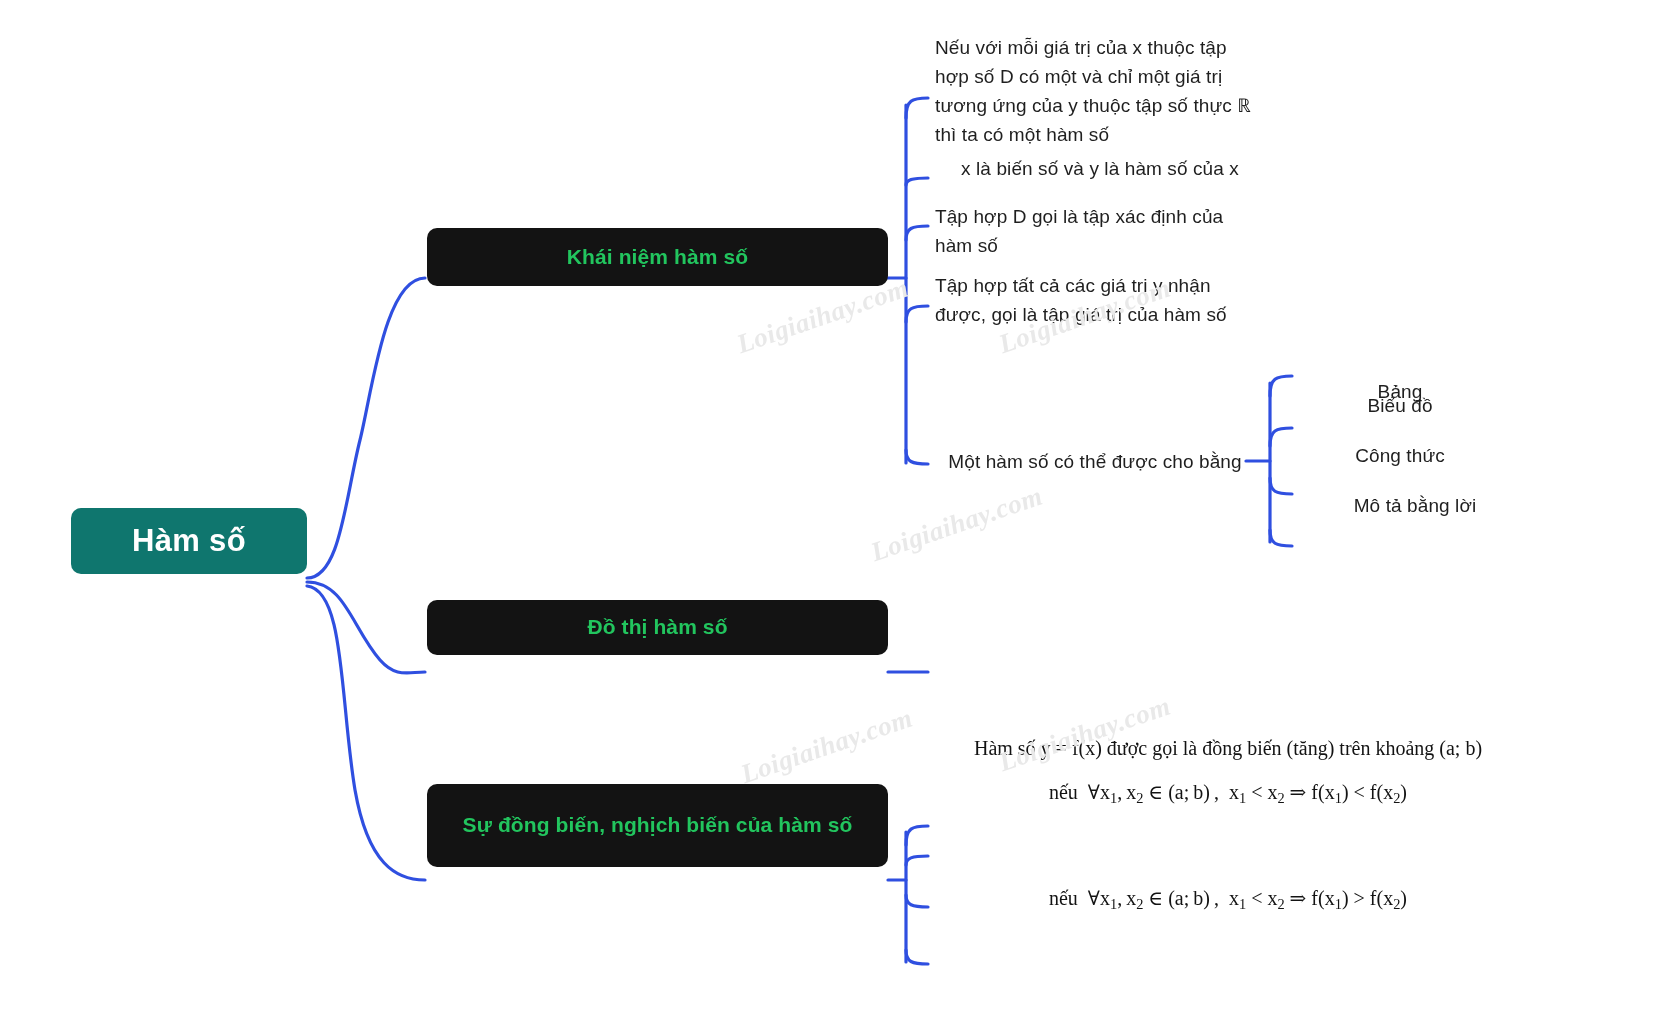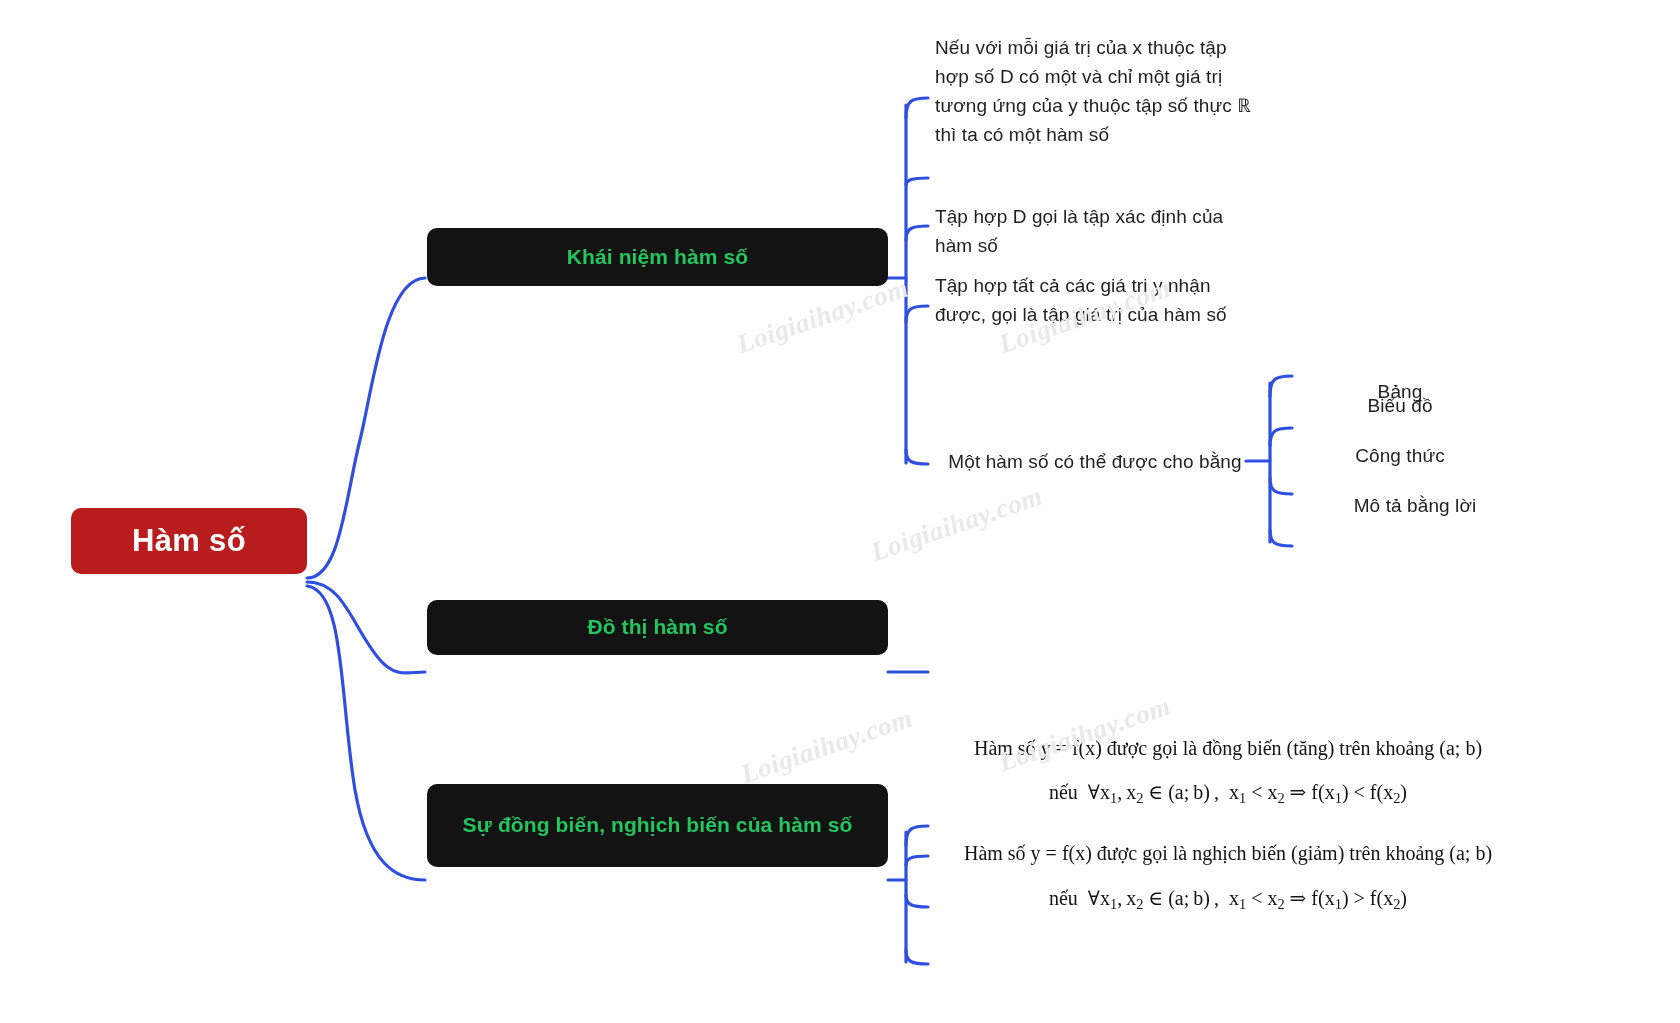--- a/index.html
+++ b/index.html
@@ -28,21 +28,21 @@
     height: 1023px;
     pointer-events: none;
   }
   .node {
     position: absolute;
     box-sizing: border-box;
     justify-content: center;
   }
   
   .root-node {
-    background: #b91c1c;
+    background: #0f766e;
     color: #ffffff;
     border-radius: 10px;
     font-size: 31px;
     font-weight: bold;
     letter-spacing: 0.3px;
     display: flex;
     align-items: center;
     padding: 0 26px;
   }
   
@@ -142,20 +142,23 @@
   </div>
 
   <div class="node topic-node" style="left:427px; top:228px; width:461px; height:58px;">
     <span>Khái niệm hàm số</span>
   </div>
 
   <div class="node leaf-text" style="left:935px; top:33px; width:330px; height:118px;">
     <span>Nếu với mỗi giá trị của x thuộc tập hợp số D có một và chỉ một giá trị tương ứng của y thuộc tập số thực ℝ thì ta có một hàm số</span>
   </div>
 
+  <div class="node leaf-text" style="left:935px; top:155px; width:330px; height:28px;">
+    <span>x là biến số và y là hàm số của x</span>
+  </div>
 
   <div class="node leaf-text" style="left:935px; top:203px; width:320px; height:58px;">
     <span>Tập hợp D gọi là tập xác định của hàm số</span>
   </div>
 
   <div class="node leaf-text" style="left:935px; top:272px; width:320px; height:58px;">
     <span>Tập hợp tất cả các giá trị y nhận được, gọi là tập giá trị của hàm số</span>
   </div>
 
   <div class="node leaf-text" style="left:935px; top:447px; width:320px; height:30px;">
@@ -185,23 +188,20 @@
   </div>
 
   <div class="node topic-node" style="left:427px; top:784px; width:461px; height:83px;">
     <span>Sự đồng biến, nghịch biến của hàm số</span>
   </div>
 
   <div class="node math-text" style="left:938px; top:777px; width:580px; height:32px;">
     <span>nếu&nbsp; ∀x<sub>1</sub>, x<sub>2</sub> ∈ (a; b) ,&nbsp; x<sub>1</sub> &lt; x<sub>2</sub> ⇒ f(x<sub>1</sub>) &lt; f(x<sub>2</sub>)</span>
   </div>
 
-  <div class="node math-text" style="left:938px; top:837px; width:580px; height:32px;">
-    <span>Hàm số y = f(x) được gọi là nghịch biến (giảm) trên khoảng (a; b)</span>
-  </div>
 
   <div class="node math-text" style="left:938px; top:883px; width:580px; height:32px;">
     <span>nếu&nbsp; ∀x<sub>1</sub>, x<sub>2</sub> ∈ (a; b) ,&nbsp; x<sub>1</sub> &lt; x<sub>2</sub> ⇒ f(x<sub>1</sub>) &gt; f(x<sub>2</sub>)</span>
   </div>
 
   <div class="watermark" style="left:738px; top:330px;">Loigiaihay.com</div>
   <div class="watermark" style="left:1000px; top:330px;">Loigiaihay.com</div>
   <div class="watermark" style="left:872px; top:538px;">Loigiaihay.com</div>
   <div class="watermark" style="left:742px; top:760px;">Loigiaihay.com</div>
   <div class="watermark" style="left:1000px; top:748px;">Loigiaihay.com</div>

